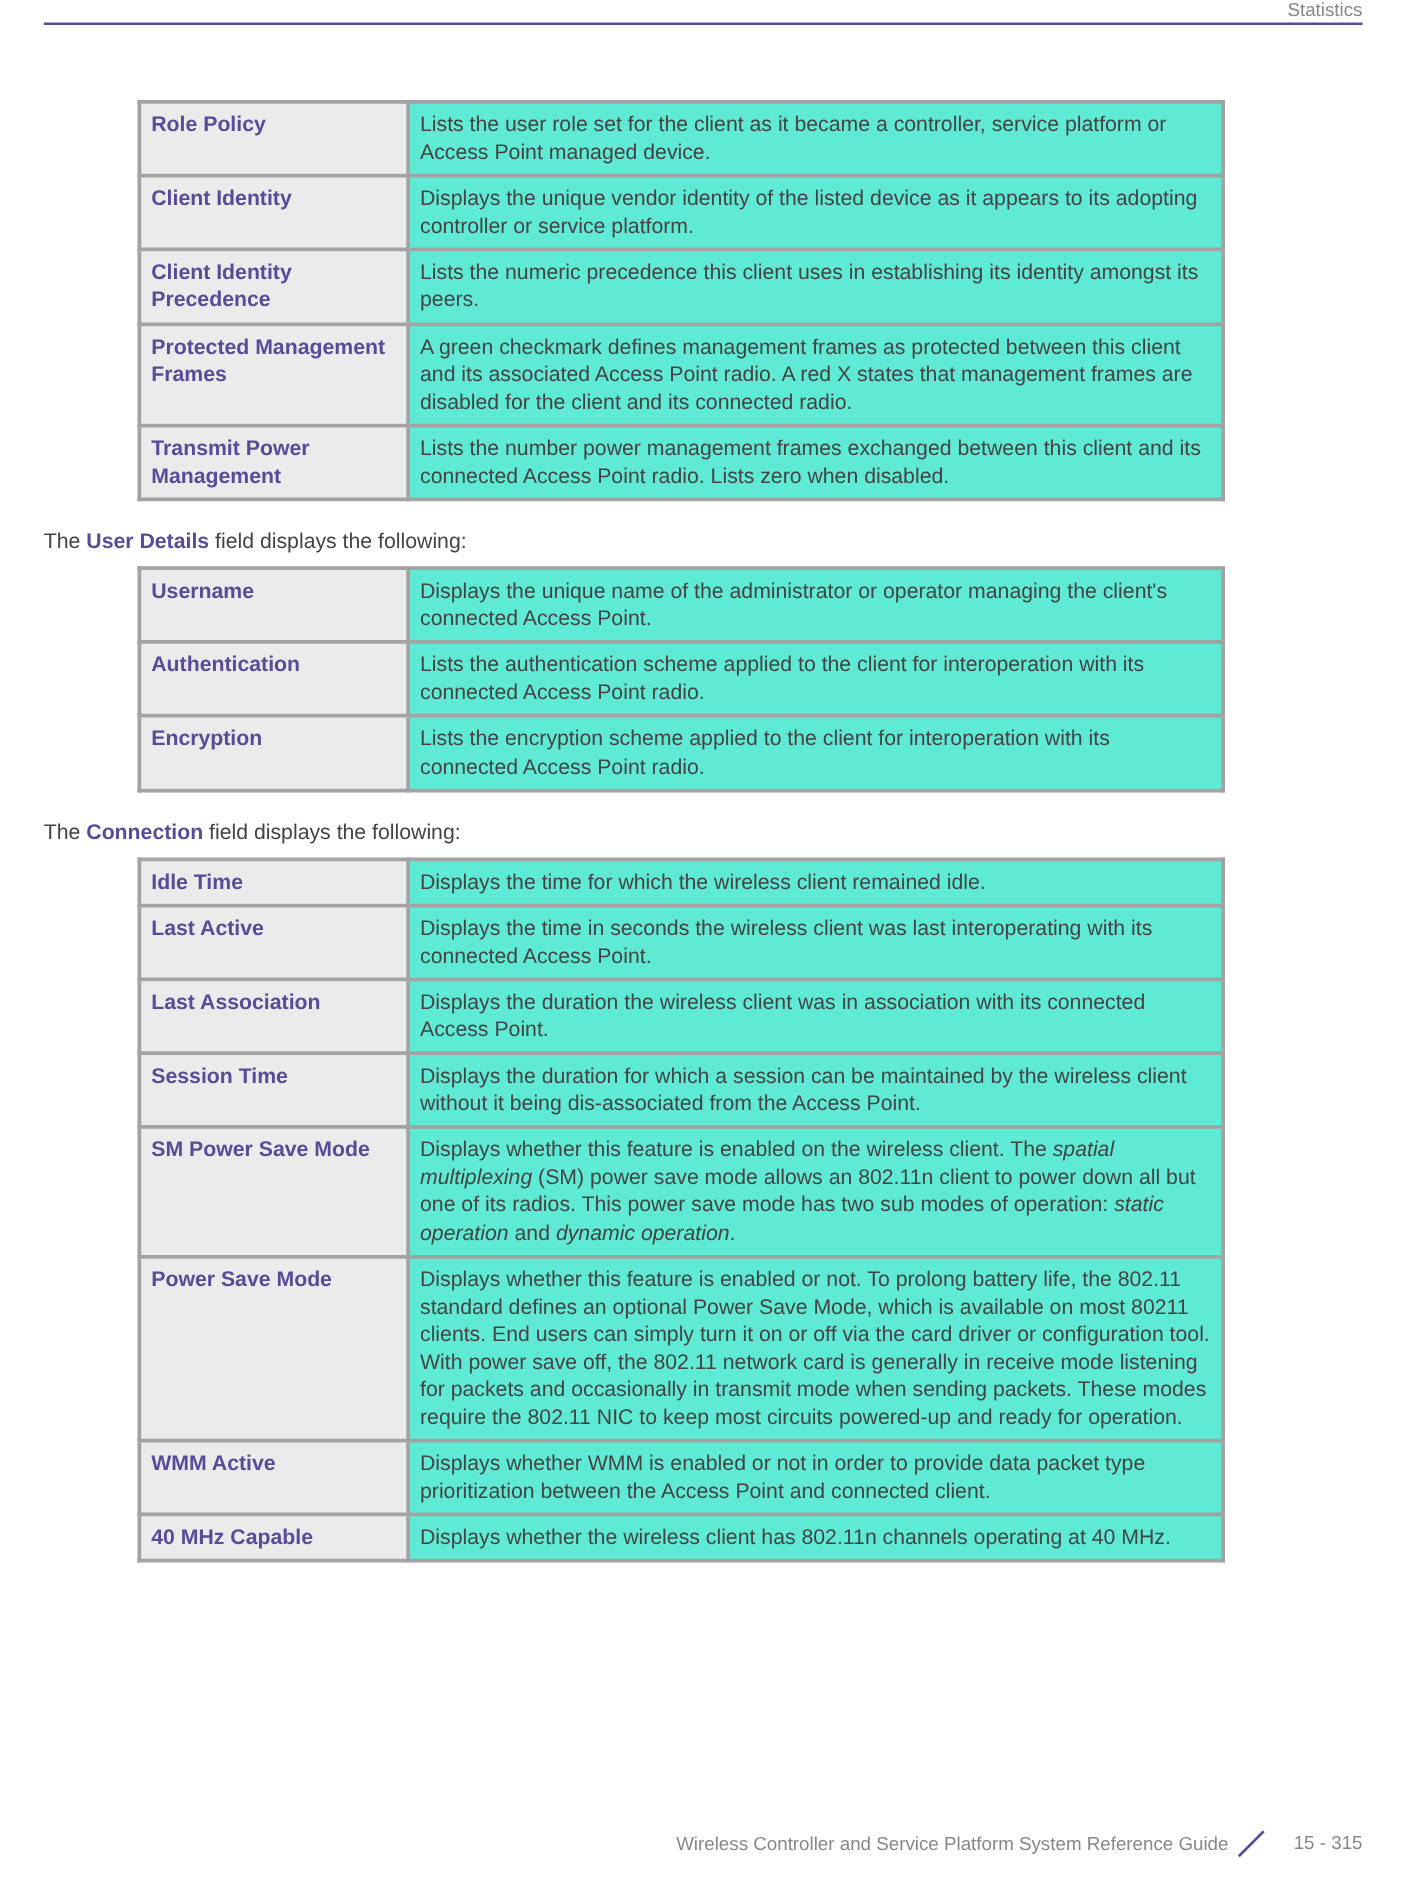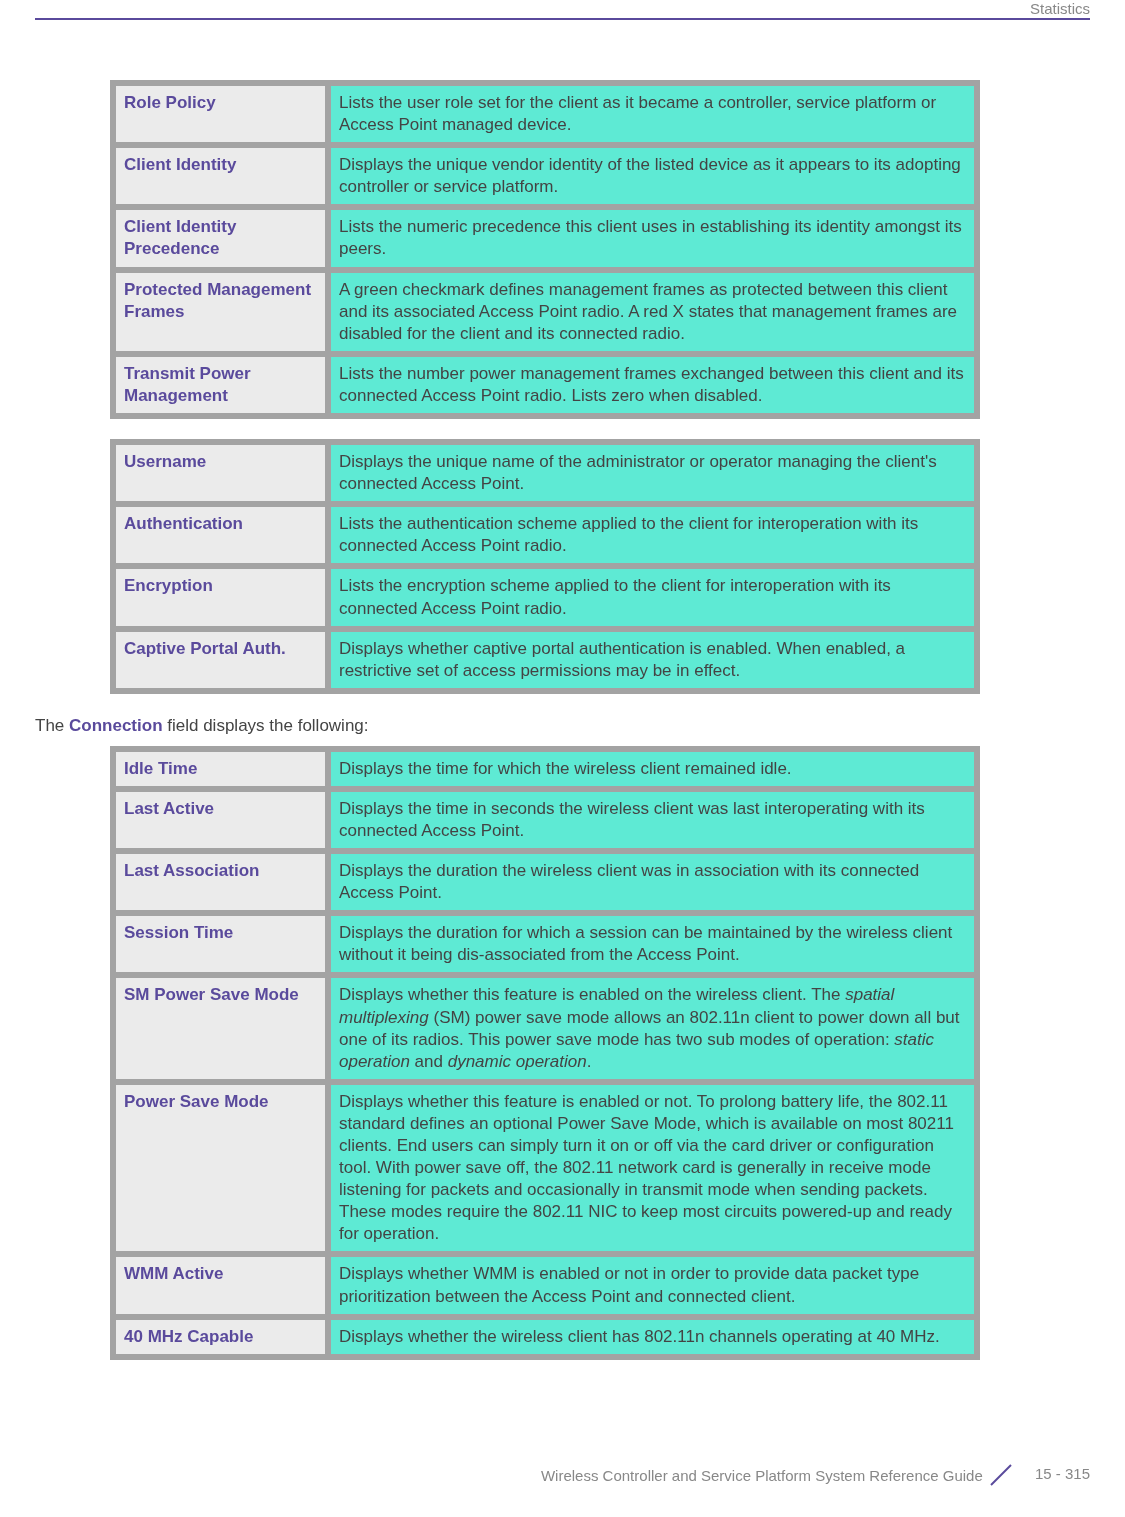--- a/index.html
+++ b/index.html
@@ -32,21 +32,21 @@
       left: 35px;
       right: 35px;
     }
     table {
       border-collapse: collapse;
       width: 870px;
       margin-left: 75px;
       margin-bottom: 20px;
     }
     table td {
-      border: 6px solid #a3a3a3;
+      border: 3px solid #a3a3a3;
       padding: 6px 8px;
       font-size: 17px;
       vertical-align: top;
       line-height: 1.3;
       margin-top: 48px;
     }
     td.term {
       width: 215px;
       background: #ebebeb;
       color: #5a4a9c;
@@ -111,38 +111,37 @@
           <td class="term">Protected Management Frames</td>
           <td class="desc">A green checkmark defines management frames as protected between this client and its associated Access Point radio. A red X states that management frames are disabled for the client and its connected radio.</td>
         </tr>
         <tr>
           <td class="term">Transmit Power Management</td>
           <td class="desc">Lists the number power management frames exchanged between this client and its connected Access Point radio. Lists zero when disabled.</td>
         </tr>
       </tbody>
   </table>
 
+  <p class="section-text">
+    <span>The </span><span class="bold-blue">User Details</span><span> field displays the following:</span>
+  </p>
 
   <table>
     <tbody>
         <tr>
           <td class="term">Username</td>
           <td class="desc">Displays the unique name of the administrator or operator managing the client's connected Access Point.</td>
         </tr>
         <tr>
           <td class="term">Authentication</td>
           <td class="desc">Lists the authentication scheme applied to the client for interoperation with its connected Access Point radio.</td>
         </tr>
         <tr>
           <td class="term">Encryption</td>
           <td class="desc">Lists the encryption scheme applied to the client for interoperation with its connected Access Point radio.</td>
-        </tr>
-        <tr>
-          <td class="term">Captive Portal Auth.</td>
-          <td class="desc">Displays whether captive portal authentication is enabled. When enabled, a restrictive set of access permissions may be in effect.</td>
         </tr>
       </tbody>
   </table>
 
   <p class="section-text">
     <span>The </span><span class="bold-blue">Connection</span><span> field displays the following:</span>
   </p>
 
   <table>
     <tbody>

